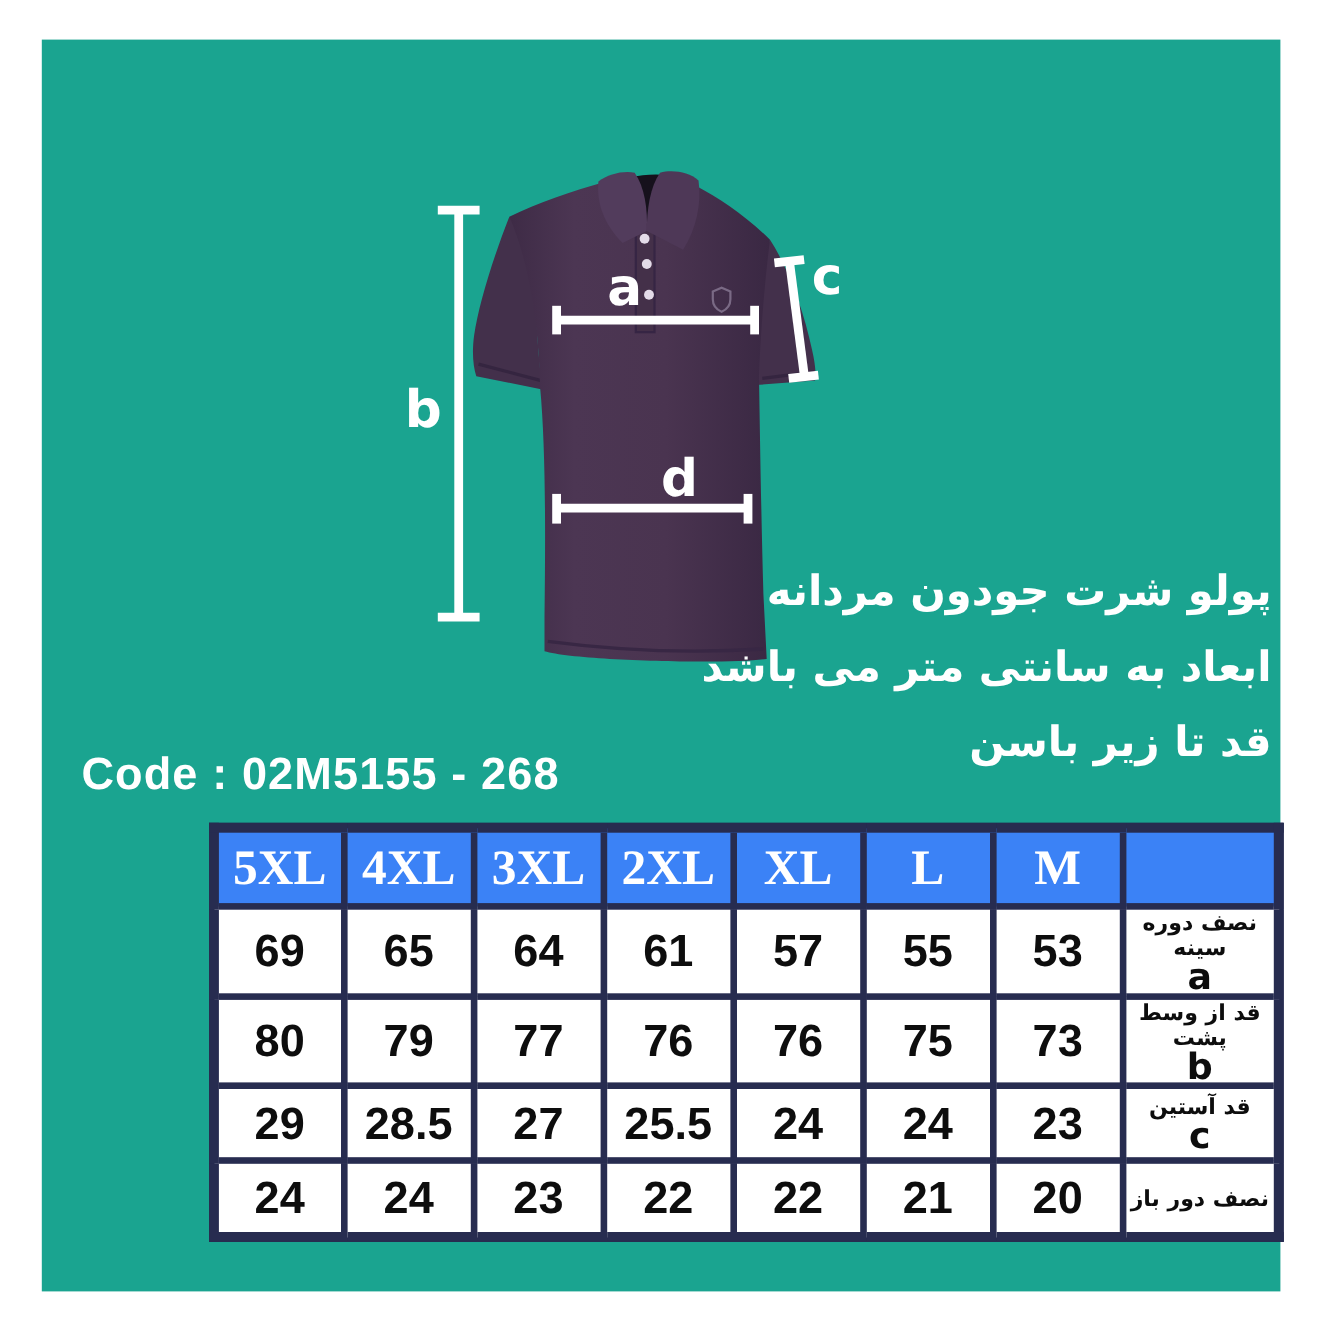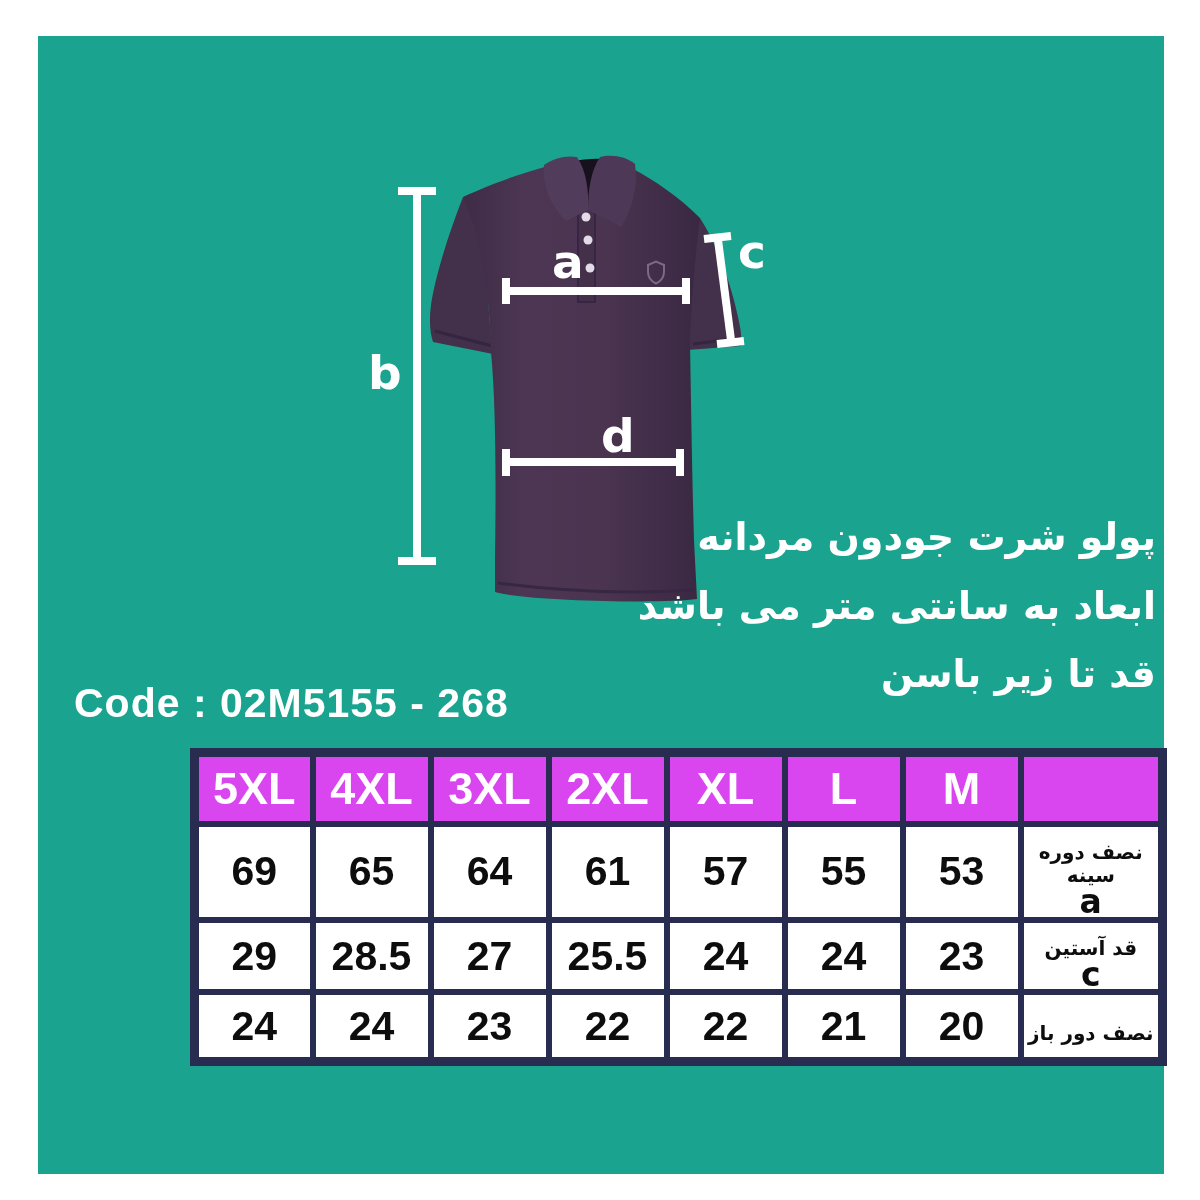--- a/index.html
+++ b/index.html
@@ -32,38 +32,39 @@
     border-collapse:collapse;table-layout:fixed;
     background:#272c50;
   }
   table.size-table col.c-size{width:118px;}
   table.size-table col.c-label{width:142px;}
   table.size-table th,table.size-table td{
     border:6px solid #272c50;text-align:center;vertical-align:middle;
     padding:0;
   }
   table.size-table th{
-    height:64px;background:#d946ef;color:#ffffff;
+    height:64px;background:#3b82f6;color:#ffffff;
     font-size:45px;font-weight:bold;
     border-top-width:9px;
+    font-family:Liberation Serif, serif;
   }
   table.size-table th:first-child{border-left-width:9px;}
   table.size-table th:last-child{border-right-width:9px;}
   table.size-table td{
     height:62px;background:#ffffff;color:#0d0d0d;
     font-size:41px;font-weight:bold;
   }
   table.size-table tr td:first-child{border-left-width:9px;}
   table.size-table tr td:last-child{border-right-width:9px;}
   table.size-table tr:last-child td{border-bottom-width:9px;}
   td.row-label{
     background:#b9dde3;color:#272c50;direction:rtl;
     font-family:"DejaVu Sans",sans-serif;
   }
-  .lbl-fa{font-size:20px;font-weight:bold;line-height:1.15;padding-top:14px;}
+  .lbl-fa{font-size:20px;font-weight:bold;line-height:1.15;padding-top:0;}
   .lbl-letter{
     font-size:33px;font-weight:bold;line-height:0.9;
     font-family:"DejaVu Sans",sans-serif;direction:ltr;
   }
 </style>
 </head>
 <body>
 
 <div class="panel"></div>
 
@@ -168,20 +169,33 @@
     <td>61</td>
     <td>57</td>
     <td>55</td>
     <td>53</td>
     <td class="row-label">
       <div class="lbl-fa">نصف دوره سینه</div>
       <div class="lbl-letter">a</div>
     </td>
   </tr>
   <tr>
+    <td>80</td>
+    <td>79</td>
+    <td>77</td>
+    <td>76</td>
+    <td>76</td>
+    <td>75</td>
+    <td>73</td>
+    <td class="row-label">
+      <div class="lbl-fa">قد از وسط پشت</div>
+      <div class="lbl-letter">b</div>
+    </td>
+  </tr>
+  <tr>
     <td>29</td>
     <td>28.5</td>
     <td>27</td>
     <td>25.5</td>
     <td>24</td>
     <td>24</td>
     <td>23</td>
     <td class="row-label">
       <div class="lbl-fa">قد آستین</div>
       <div class="lbl-letter">c</div>

